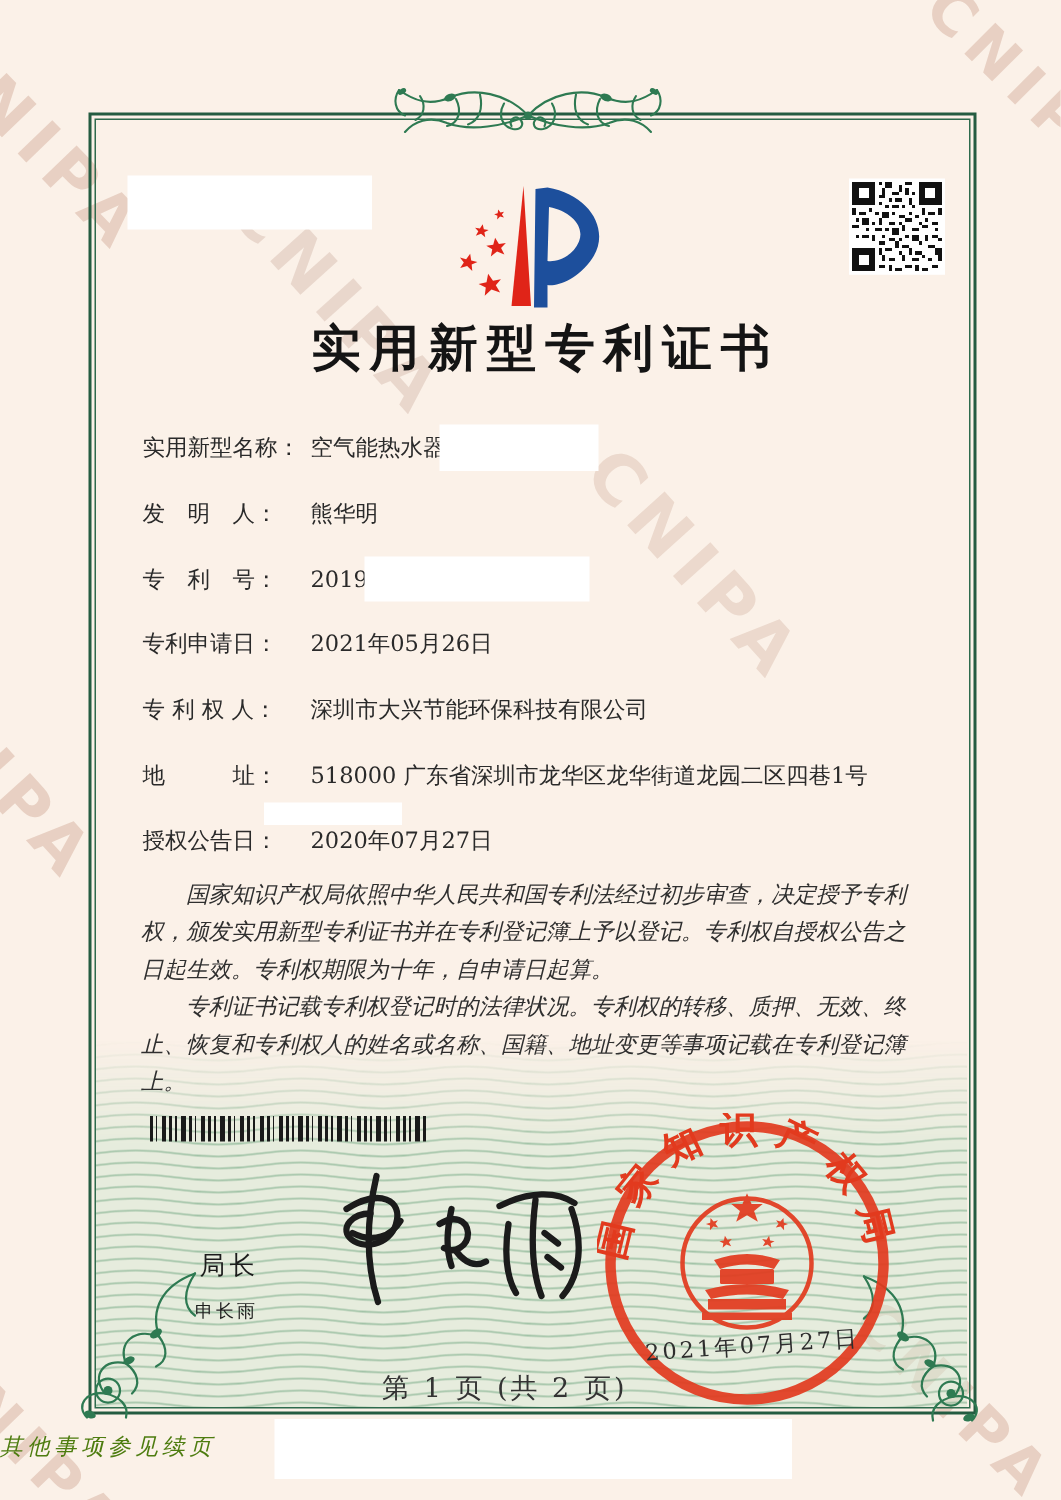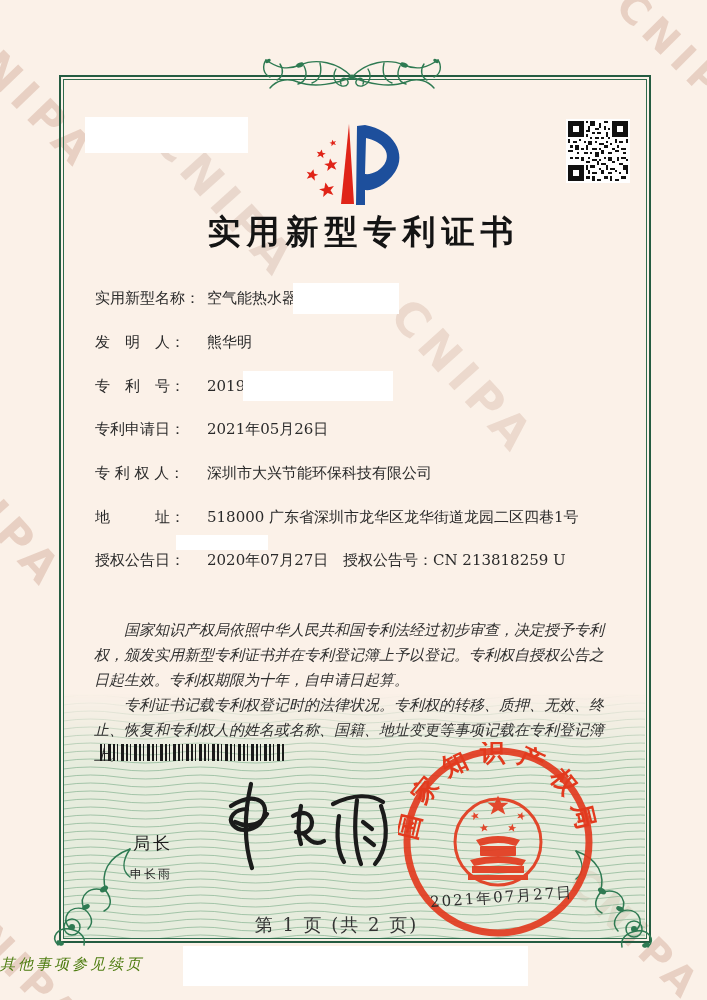--- a/index.html
+++ b/index.html
@@ -31,21 +31,21 @@
          font-size:33px;font-weight:bold;color:#141414;letter-spacing:6px;padding-left:20px;}
 
   
   .field-row{position:absolute;left:95px;width:520px;z-index:3;font-size:15px;color:#2a2a2a;}
   .field-label{display:inline-block;min-width:112px;}
   .field-value{display:inline-block;}
   .field-grant-no{position:absolute;left:248px;top:0;white-space:nowrap;}
 
   
   .paras{position:absolute;left:94px;top:584px;width:520px;z-index:3;
-         font-style:italic;font-size:15px;line-height:25px;color:#2f2f2f;margin-top:34px;}
+         font-style:italic;font-size:15px;line-height:25px;color:#2f2f2f;}
   .paras p{margin:0;text-indent:2em;}
 
   
   .barcode{position:absolute;left:100px;top:744px;width:184px;height:17px;z-index:3;
            background:repeating-linear-gradient(90deg,#1a1a1a 0 2px,transparent 2px 4px,
                        #1a1a1a 4px 5px,transparent 5px 8px,#1a1a1a 8px 11px,transparent 11px 13px);}
   .officer-title{position:absolute;left:133px;top:832px;z-index:3;font-size:17px;color:#1c1c1c;
                  font-family:"DejaVu Sans","Liberation Sans",sans-serif;letter-spacing:3px;}
   .officer-name{position:absolute;left:130px;top:866px;z-index:3;font-size:12px;color:#1c1c1c;
                 font-family:"DejaVu Sans","Liberation Sans",sans-serif;letter-spacing:2px;}
@@ -206,21 +206,20 @@
   <span class="field-label">专利申请日：</span><span class="field-value">2021年05月26日</span>
 </div>
 <div class="field-row" style="top:464px;">
   <span class="field-label">专 利 权 人：</span><span class="field-value">深圳市大兴节能环保科技有限公司</span>
 </div>
 <div class="field-row" style="top:508px;">
   <span class="field-label">地　　　址：</span><span class="field-value">518000  广东省深圳市龙华区龙华街道龙园二区四巷1号</span>
 </div>
 <div class="field-row" style="top:551px;">
   <span class="field-label">授权公告日：</span><span class="field-value">2020年07月27日</span>
-  <span class="field-grant-no"><span>授权公告号：</span><span>CN 213818259 U</span></span>
 </div>
 
 <div class="paras">
   <p>国家知识产权局依照中华人民共和国专利法经过初步审查，决定授予专利权，颁发实用新型专利证书并在专利登记簿上予以登记。专利权自授权公告之日起生效。专利权期限为十年，自申请日起算。</p>
   <p>专利证书记载专利权登记时的法律状况。专利权的转移、质押、无效、终止、恢复和专利权人的姓名或名称、国籍、地址变更等事项记载在专利登记簿上。</p>
 </div>
 
 <div class="barcode"></div>
 
 <div class="officer-title">局长</div>

